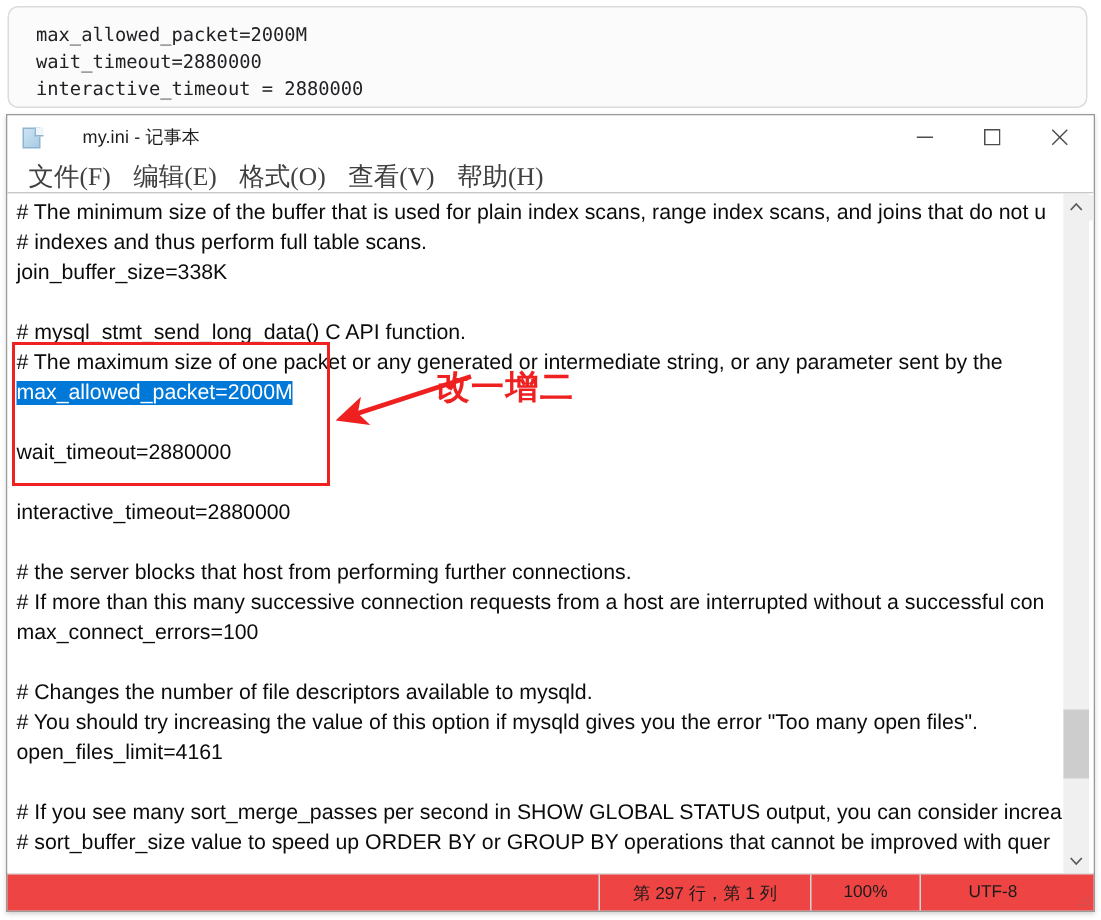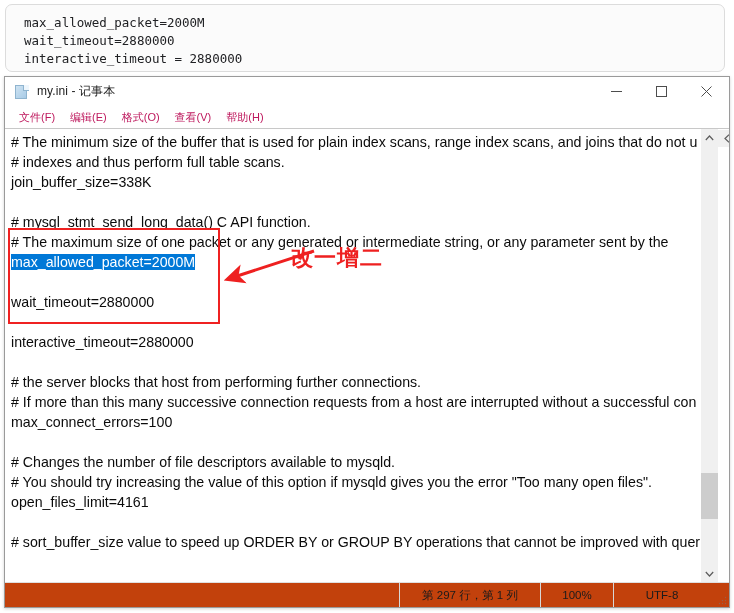--- a/index.html
+++ b/index.html
@@ -92,20 +92,21 @@
     right: 1px; top: 1px;
     width: 5px; height: 5px;
     background: #eef6fc;
     border-left: 1px solid #8fb4cf;
     border-bottom: 1px solid #8fb4cf;
   }
   #titlebar-title {
     font-size: 12px;
     color: #1c1c1c;
     letter-spacing: 0.1px;
+    margin-left: 18px;
   }
   .win-btns {
     position: absolute;
     right: 0; top: 0;
     height: 29px;
     display: flex;
   }
   .win-btn {
     width: 45px;
     height: 29px;
@@ -121,25 +122,26 @@
   #menubar {
     height: 22px;
     min-height: 22px;
     background: #ffffff;
     display: flex;
     align-items: center;
     padding-left: 7px;
     border-bottom: 0;
   }
   .menu-item {
-    font-size: 11px;
-    color: #be185d;
+    font-size: 17px;
+    color: #404040;
     padding: 2px 7px 2px 7px;
     margin-right: 1px;
     white-space: nowrap;
+    font-family: Liberation Serif, serif;
   }
 
   
   #editor-wrap {
     flex: 1;
     display: flex;
     background: #ffffff;
     border-top: 1px solid #c8c8c8;
     position: relative;
     overflow: hidden;
@@ -235,21 +237,21 @@
   #hscroll-corner {
     width: 17px;
     min-width: 17px;
     background: #f0f0f0;
   }
 
   
   #statusbar {
     height: 24px;
     min-height: 24px;
-    background: #c2410c;
+    background: #ef4444;
     border-top: 1px solid #dfdfdf;
     display: flex;
     align-items: stretch;
     justify-content: flex-end;
     font-size: 11.5px;
     color: #1b1b1b;
     position: relative;
   }
   .status-cell {
     display: flex;
@@ -366,20 +368,21 @@
         <div class="tline"><span>interactive_timeout=2880000</span></div>
         <div class="tline blank"><span></span></div>
         <div class="tline"><span># the server blocks that host from performing further connections.</span></div>
         <div class="tline"><span># If more than this many successive connection requests from a host are interrupted without a successful con</span></div>
         <div class="tline"><span>max_connect_errors=100</span></div>
         <div class="tline blank"><span></span></div>
         <div class="tline"><span># Changes the number of file descriptors available to mysqld.</span></div>
         <div class="tline"><span># You should try increasing the value of this option if mysqld gives you the error "Too many open files".</span></div>
         <div class="tline"><span>open_files_limit=4161</span></div>
         <div class="tline blank"><span></span></div>
+        <div class="tline"><span># If you see many sort_merge_passes per second in SHOW GLOBAL STATUS output, you can consider increa</span></div>
         <div class="tline"><span># sort_buffer_size value to speed up ORDER BY or GROUP BY operations that cannot be improved with quer</span></div>
 
       </div>
 
       <div id="vscroll">
         <div class="sb-arrow">
           <svg width="9" height="6" viewBox="0 0 9 6">
               <polyline points="0.8,5 4.5,1 8.2,5" fill="none" stroke="#5c5c5c" stroke-width="1.2"></polyline>
             </svg>
         </div>

